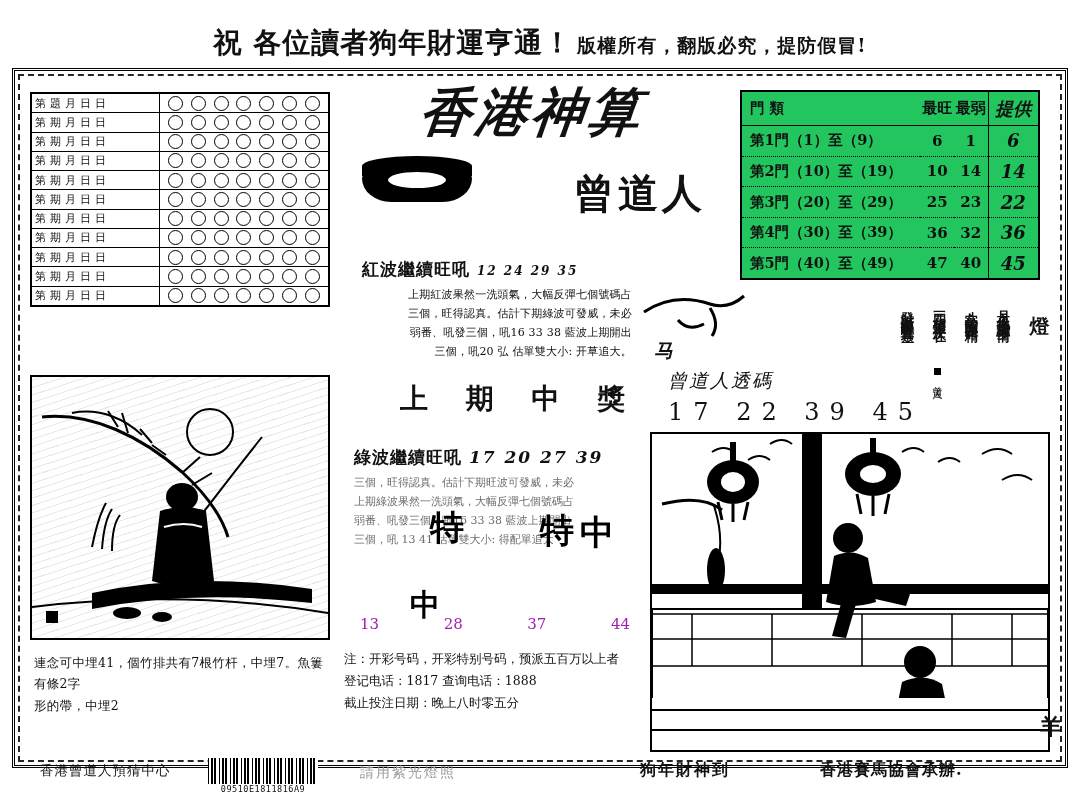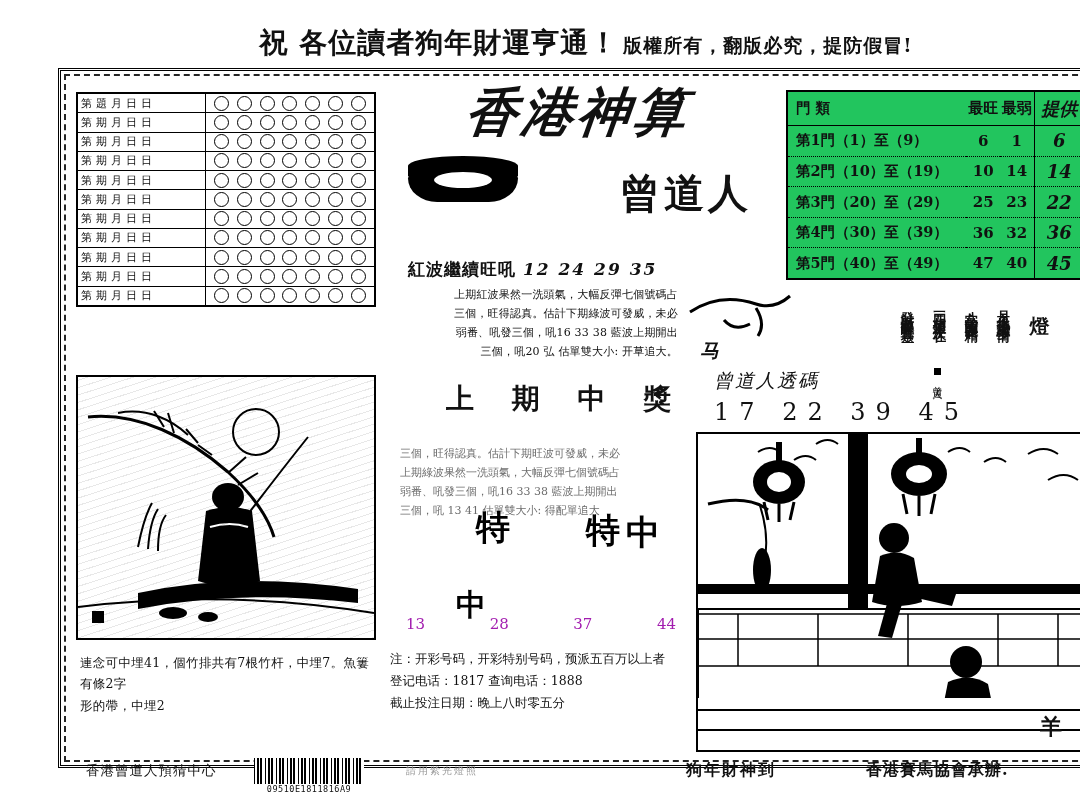--- a/index.html
+++ b/index.html
@@ -8,21 +8,21 @@
     background: #ffffff;
   }
   body {
     width: 1080px; height: 797px;
     position: relative;
     font-family: "DejaVu Sans", sans-serif;
     color: #111;
     overflow: hidden;
   }
   .page {
-    position: absolute; inset: 0; margin-left: 46px;
+    position: absolute; inset: 0;
   }
 
   
   .top-banner {
     position: absolute;
     top: 24px; left: 0; width: 1080px;
     text-align: center;
     white-space: nowrap;
   }
   .top-banner .bless {
@@ -190,21 +190,21 @@
   }
   .redwave .head {
     font-family: "DejaVu Serif", serif;
     font-size: 17px;
     font-weight: bold;
     letter-spacing: 1px;
     margin-bottom: 6px;
   }
   .redwave .head .nums {
     font-style: italic;
-    font-size: 17px;
+    font-size: 12px;
     letter-spacing: 2px;
   }
   .redwave p {
     margin: 0 0 3px 0;
     font-family: "DejaVu Serif", serif;
     font-size: 11px;
     line-height: 1.45;
     letter-spacing: .2px;
     text-align: right;
   }
@@ -402,21 +402,21 @@
       repeating-linear-gradient(90deg,#000 0 1px, #fff 1px 3px, #000 3px 5px, #fff 5px 6px, #000 6px 8px, #fff 8px 11px);
   }
   .barcode .code {
     font-family: "DejaVu Sans Mono", monospace;
     font-size: 8.5px;
     letter-spacing: .5px;
   }
   .bottom .mid-faint {
     position: absolute; left: 360px; top: 6px;
     font-family: "DejaVu Serif", serif;
-    font-size: 10px;
+    font-size: 14px;
     color: #9a9a9a;
     letter-spacing: 2px;
   }
   .bottom .slogan {
     position: absolute; left: 640px; top: 2px;
     font-family: "DejaVu Serif", serif;
     font-size: 16px;
     font-weight: bold;
     letter-spacing: 2px;
   }
@@ -690,20 +690,24 @@
     </div>
     <p>上期紅波果然一洗頭氣，大幅反彈七個號碼占</p>
     <p>三個，旺得認真。估計下期綠波可發威，未必</p>
     <p>弱番、吼發三個，吼16 33 38 藍波上期開出</p>
     <p>三個，吼20 弘 估單雙大小: 开草追大。</p>
   </div>
 
   <div class="midprize">上 期 中 獎</div>
 
   <div class="greenwave">
+    <div class="head">
+      <span>綠波繼續旺吼</span>
+      <span class="nums">17 20 27 39</span>
+    </div>
     <p>三個，旺得認真。估計下期旺波可發威，未必</p>
     <p>上期綠波果然一洗頭氣，大幅反彈七個號碼占</p>
     <p>弱番、吼發三個，吼16 33 38 藍波上期開出</p>
     <p>三個，吼 13 41  估單雙大小: 得配單追大</p>
   </div>
 
   <div class="stamp" style="left:430px; top:505px; font-size:34px;">特</div>
   <div class="stamp" style="left:540px; top:508px; font-size:34px;">特</div>
   <div class="stamp" style="left:580px; top:510px; font-size:34px;">中</div>
   <div class="stamp" style="left:410px; top:585px; font-size:30px;">中</div>

